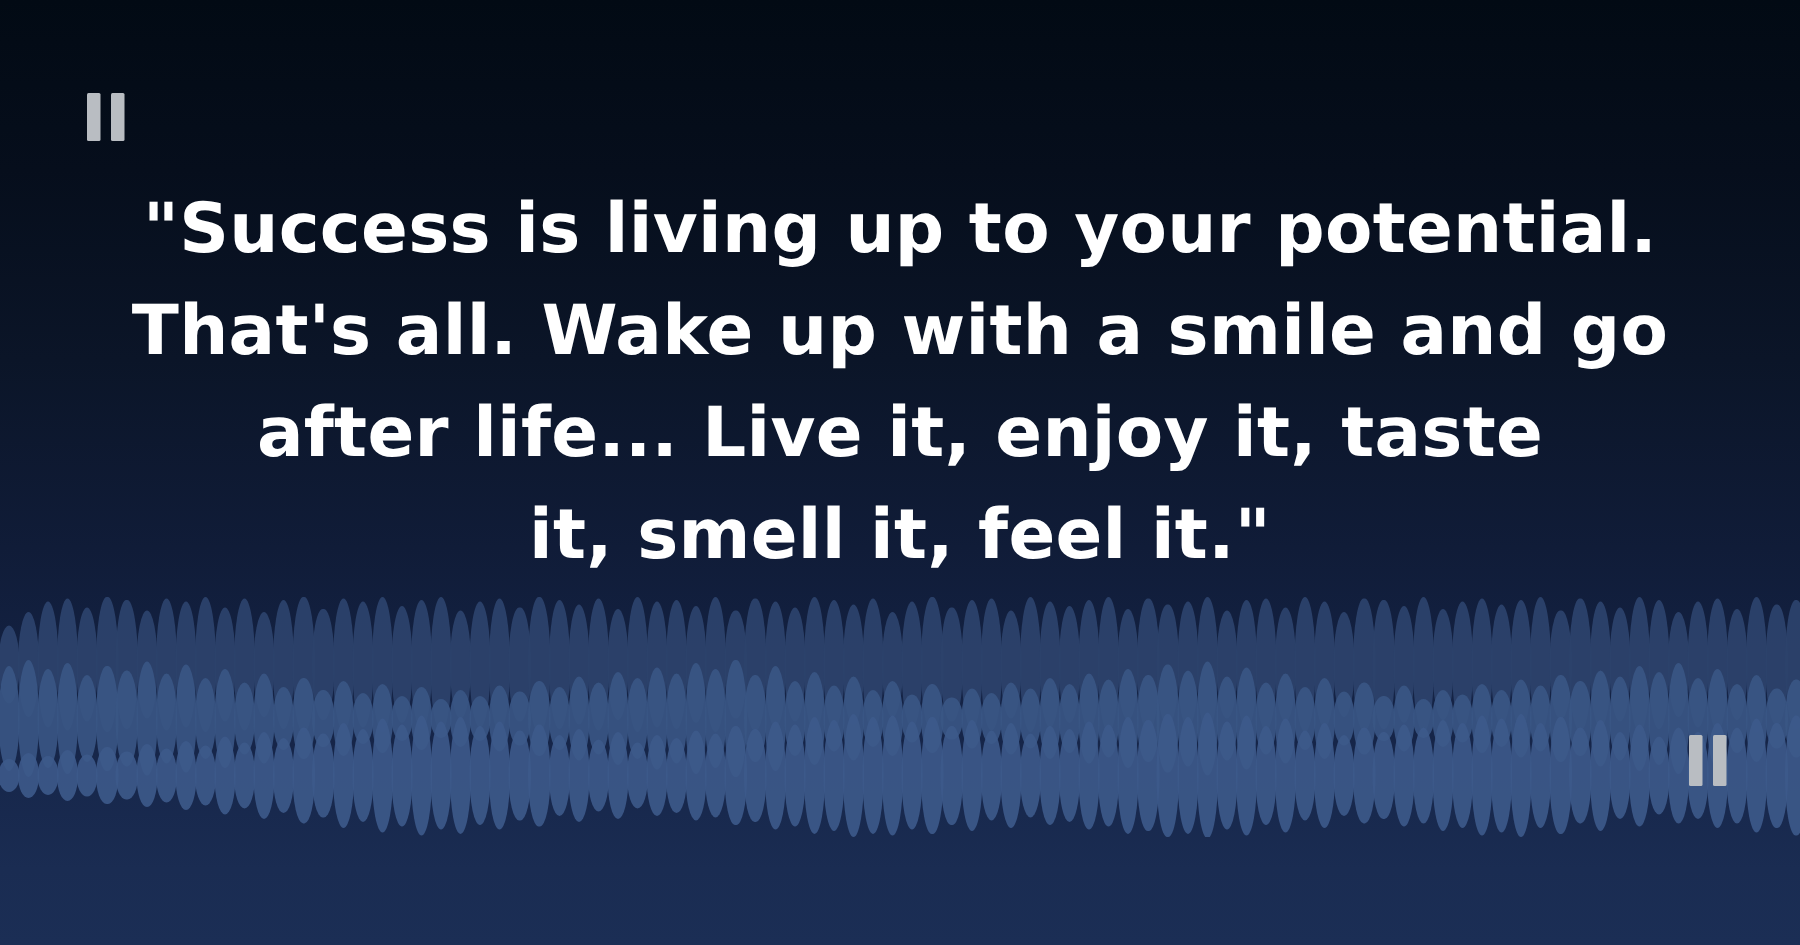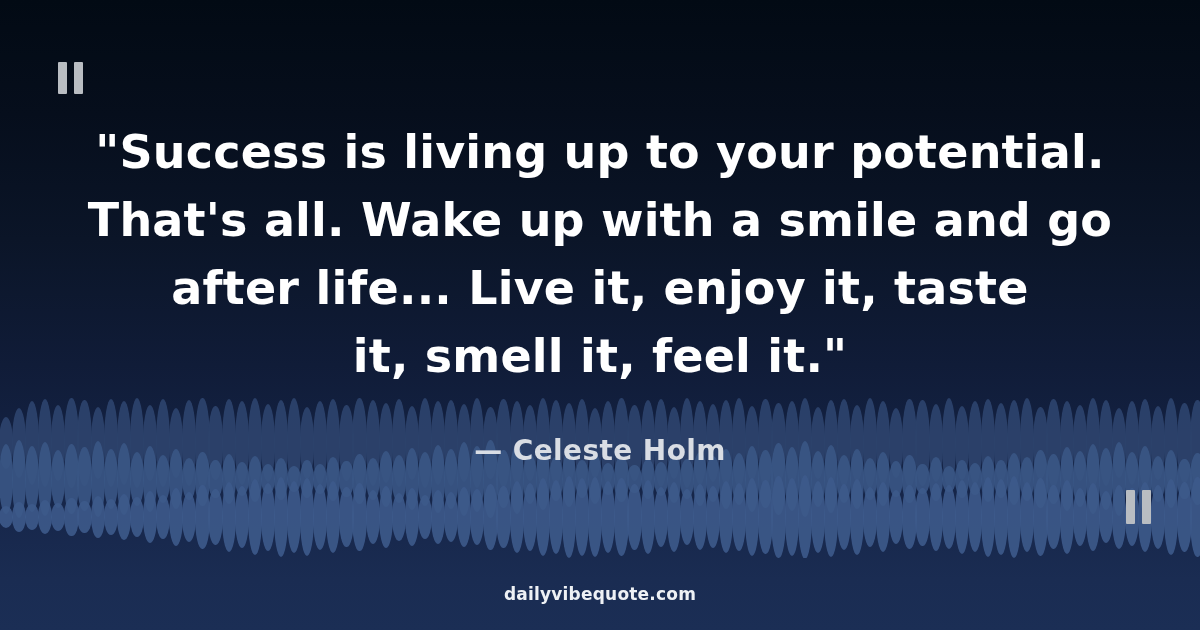--- a/index.html
+++ b/index.html
@@ -411,24 +411,20 @@
   <div class="quote-glyph quote-open">
     <span class="bar"></span>
     <span class="bar"></span>
   </div>
 
   <div class="quote-text">"Success is living up to your potential.
 That's all. Wake up with a smile and go
 after life... Live it, enjoy it, taste
 it, smell it, feel it."</div>
 
-  <div class="attribution">— Celeste Holm</div>
 
   <div class="quote-glyph quote-close">
     <span class="bar"></span>
     <span class="bar"></span>
   </div>
 
-  <div class="footer">
-    <span class="footer-url">dailyvibequote.com</span>
-  </div>
 
 </div>
 
 </body></html>

